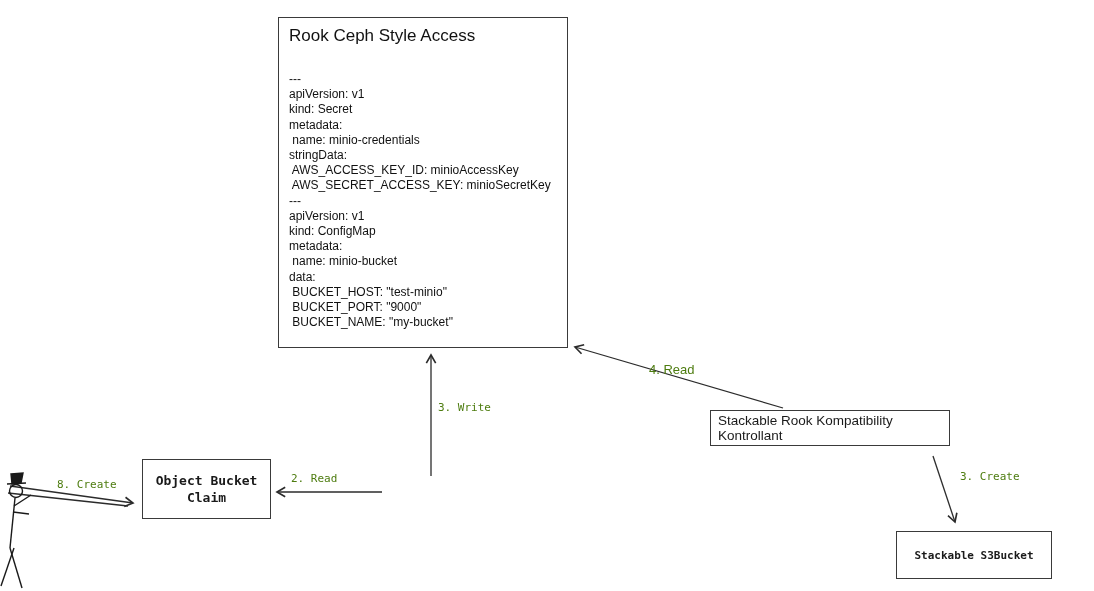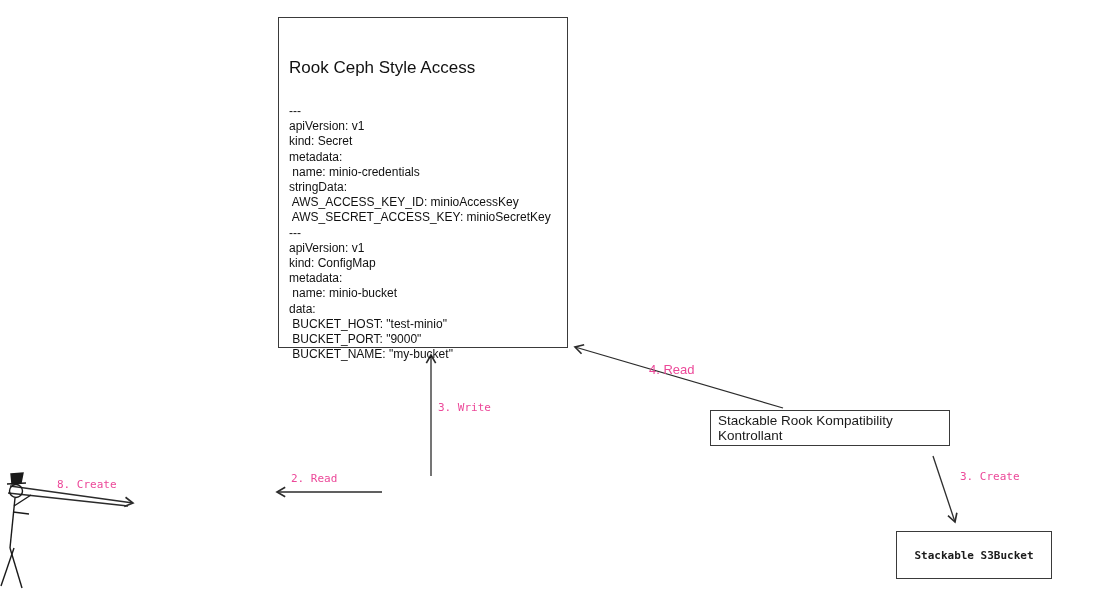--- a/index.html
+++ b/index.html
@@ -34,21 +34,20 @@
     left: 278px; top: 17px;
     width: 290px; height: 331px;
     padding: 8px 10px;
   }
   .yaml-title {
     font-family: "Liberation Sans", sans-serif;
     font-size: 17px;
     color: #111;
     margin-bottom: 26px;
     white-space: nowrap;
-    margin-top: 32px;
   }
   .yaml-content {
     margin: 0;
     font-family: "Liberation Sans", sans-serif;
     font-size: 12px;
     line-height: 15.2px;
     color: #111;
     white-space: pre;
   }
   
@@ -85,21 +84,21 @@
     width: 156px; height: 48px;
     display: flex; align-items: center; justify-content: center;
     font-family: "DejaVu Sans Mono", monospace;
     font-size: 11px;
     font-weight: bold;
     text-align: center;
   }
   
   .edge-label {
     position: absolute;
-    color: #ec4899;
+    color: #4d7c0f;
     font-family: "DejaVu Sans Mono", monospace;
     font-size: 11px;
     white-space: nowrap;
   }
   .edge-label.sans {
     font-family: "Liberation Sans", sans-serif;
     font-size: 13px;
   }
   .label-1 { left: 57px;  top: 478px; }
   .label-2 { left: 291px; top: 472px; }
@@ -166,20 +165,22 @@
 apiVersion: v1
 kind: ConfigMap
 metadata:
  name: minio-bucket
 data:
  BUCKET_HOST: "test-minio"
  BUCKET_PORT: "9000"
  BUCKET_NAME: "my-bucket"</pre>
   </div>
 
+  <div class="box node-obc">Object Bucket
+Claim</div>
 
 
   <div class="box node-kontrollant">Stackable Rook Kompatibility Kontrollant</div>
 
   <div class="box node-s3bucket">Stackable S3Bucket</div>
 
   <div class="edge-label label-1">8. Create</div>
   <div class="edge-label label-2">2. Read</div>
   <div class="edge-label label-3">3. Write</div>
   <div class="edge-label sans label-4">4. Read</div>

